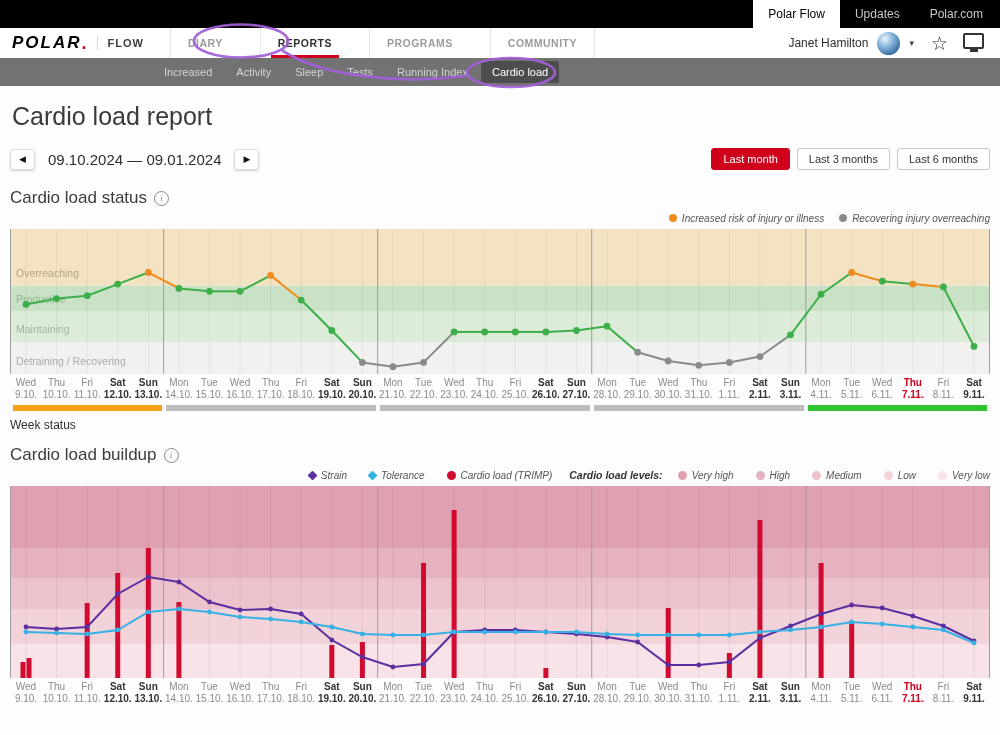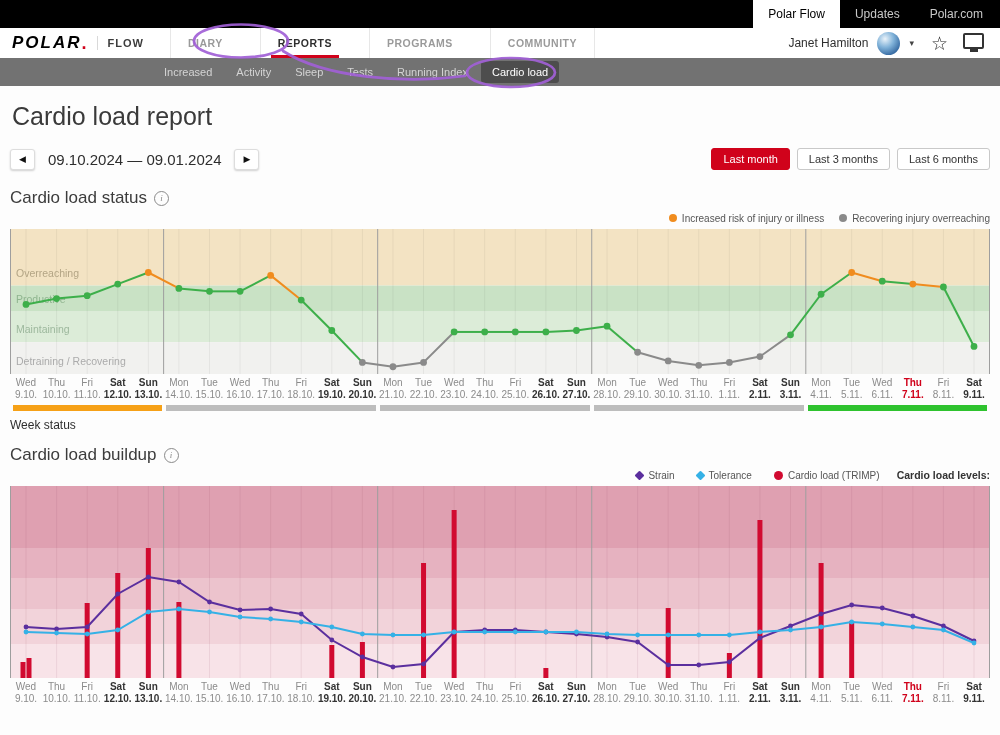--- a/index.html
+++ b/index.html
@@ -47,21 +47,21 @@
   .date-range{margin:0 13px;font-size:15px;color:#2e2e2e;}
   .range-buttons{margin-left:auto;display:flex;gap:7px;}
   .range-btn{font-size:11px;padding:4px 11px;border:1px solid #c9c9c9;background:#fff;color:#333;border-radius:3px;cursor:pointer;font-family:inherit;}
   .range-btn.active{background:#d0021b;border-color:#d0021b;color:#fff;}
 
   .section-head{margin-top:18px;display:flex;align-items:center;}
   .section-head.second{margin-top:13px;}
   h2{margin:0;font-size:17px;font-weight:400;color:#3c3c3c;}
   .info{width:13px;height:13px;border:1px solid #8a8a8a;border-radius:50%;color:#8a8a8a;font-size:9px;
     line-height:13px;text-align:center;font-style:italic;font-family:"Liberation Serif",serif;margin-left:7px;cursor:pointer;}
-  .legend-row{display:flex;justify-content:flex-end;align-items:center;gap:15px;margin:3px 0 4px;height:14px;}
+  .legend-row{display:flex;justify-content:flex-end;align-items:center;gap:15px;margin:3px 0 4px;height:14px;font-style:italic;}
   .legend-group{display:flex;align-items:flex-end;gap:22px;}
   .legend-item{display:flex;align-items:center;gap:5px;font-size:10px;color:#555;}
   .dot{width:8px;height:8px;border-radius:50%;flex:none;}
   .marker{flex:none;}
   .marker.diamond{width:7px;height:7px;transform:rotate(45deg);border-radius:1px;}
   .marker.circle{width:9px;height:9px;border-radius:50%;}
   .lvl-dot{width:9px;height:9px;border-radius:50%;flex:none;}
   .levels-label{font-size:10.5px;font-weight:bold;color:#333;margin-left:2px;}
 
   .chart-wrap{width:980px;position:relative;}
@@ -416,20 +416,42 @@
           <span class="legend-item">
             <span class="marker diamond" style="background: rgb(53, 177, 230);"></span>
             <span>Tolerance</span>
           </span>
           <span class="legend-item">
             <span class="marker circle" style="background: rgb(209, 10, 48);"></span>
             <span>Cardio load (TRIMP)</span>
           </span>
         </span>
       <span class="levels-label">Cardio load levels:</span>
+      <span class="legend-group" id="buildup-levels">
+          <span class="legend-item">
+            <span class="lvl-dot" style="background: rgb(223, 160, 177);"></span>
+            <span>Very high</span>
+          </span>
+          <span class="legend-item">
+            <span class="lvl-dot" style="background: rgb(230, 178, 192);"></span>
+            <span>High</span>
+          </span>
+          <span class="legend-item">
+            <span class="lvl-dot" style="background: rgb(236, 195, 205);"></span>
+            <span>Medium</span>
+          </span>
+          <span class="legend-item">
+            <span class="lvl-dot" style="background: rgb(242, 211, 218);"></span>
+            <span>Low</span>
+          </span>
+          <span class="legend-item">
+            <span class="lvl-dot" style="background: rgb(248, 227, 232);"></span>
+            <span>Very low</span>
+          </span>
+        </span>
     </div>
     <div class="chart-wrap" id="buildup-chart">
         <svg width="980" height="192">
           <rect x="0" y="0" width="980" height="62" fill="#dfa0b1"></rect>
           <rect x="0" y="61.99999999999999" width="980" height="30" fill="#e6b2c0"></rect>
           <rect x="0" y="92" width="980" height="31" fill="#ecc3cd"></rect>
           <rect x="0" y="123" width="980" height="35" fill="#f2d3da"></rect>
           <rect x="0" y="158" width="980" height="34" fill="#f8e3e8"></rect>
           <line x1="16" y1="0" x2="16" y2="192" stroke="rgba(140,60,85,0.10)"></line>
           <line x1="46.58064516129032" y1="0" x2="46.58064516129032" y2="192" stroke="rgba(140,60,85,0.10)"></line>

